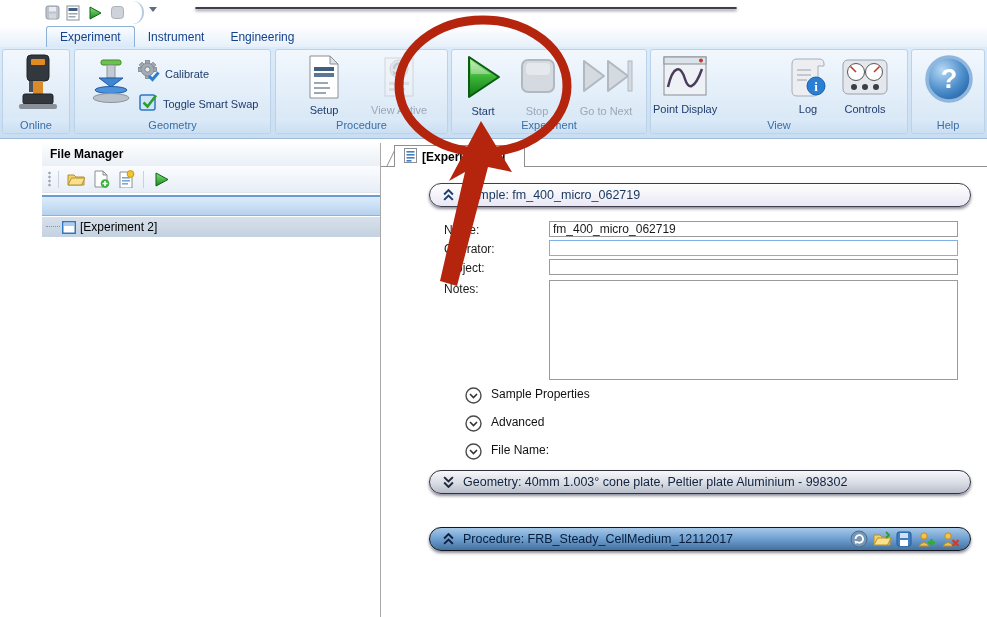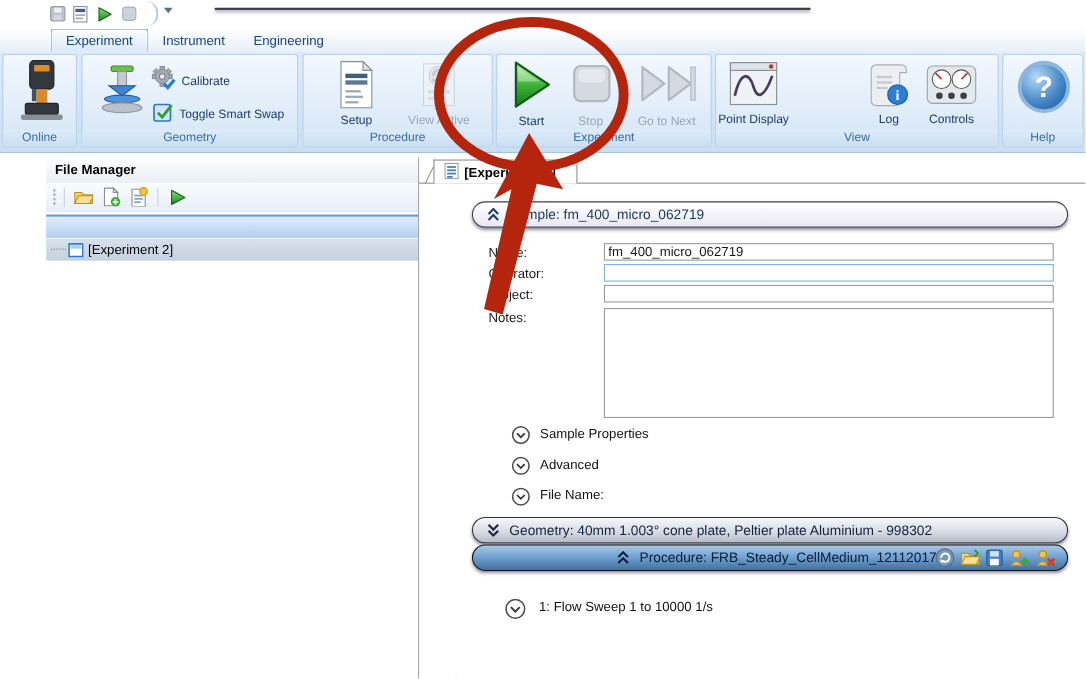--- a/index.html
+++ b/index.html
@@ -51,21 +51,21 @@
   .tabline{position:absolute;left:0;top:23px;right:0;height:1px;background:#8f8f8f;}
   .dtab{position:absolute;left:13px;top:2px;width:131px;height:22px;background:#fff;border:1px solid #8f8f8f;border-bottom:none;
         display:flex;align-items:center;gap:5px;padding-left:9px;box-sizing:border-box;font-weight:bold;font-size:12px;color:#000;z-index:2;}
   .dtab-diag{position:absolute;left:5px;top:3px;width:1px;height:21px;background:#8f8f8f;transform:skewX(-26deg);transform-origin:bottom left;}
   .bar{position:absolute;left:48px;width:542px;height:24px;border-radius:12px;border:1px solid #3f3f4e;
        display:flex;align-items:center;padding-left:13px;box-sizing:border-box;font-size:12.5px;
        box-shadow:0 2px 3px rgba(30,30,55,.5);}
   .bar .chev{display:flex;margin-right:9px;}
   .bar-sample{top:40px;background:linear-gradient(#ffffff,#e9e7f4);color:#16365c;}
   .bar-geometry{top:327px;background:linear-gradient(#f6f7fa 0%,#d8dce4 55%,#b6bcc9 100%);color:#10233f;border-color:#33333f;}
-  .bar-procedure{top:352px;background:linear-gradient(#a7c8e8 0%,#6d9fd0 50%,#44719f 100%);color:#071c3a;border-color:#15151d;justify-content:center;}
+  .bar-procedure{top:384px;background:linear-gradient(#a7c8e8 0%,#6d9fd0 50%,#44719f 100%);color:#071c3a;border-color:#15151d;}
   .proc-icons{position:absolute;right:10px;top:2px;display:flex;gap:5px;align-items:center;}
   .flabel{position:absolute;left:63px;font-size:12px;color:#1a1a1a;}
   .finput{position:absolute;left:168px;width:409px;height:16px;border:1px solid #9b9b9b;box-sizing:border-box;
           font-family:"Liberation Sans",sans-serif;font-size:12px;padding:0 3px;color:#1a1a1a;background:#fff;}
   .finput.focus{border:1px solid #7db2e8;}
   textarea.finput{height:100px;resize:none;}
   .exprow{position:absolute;display:flex;align-items:flex-start;gap:9px;font-size:12px;color:#111;}
   
   .ann{position:absolute;left:0;top:0;width:987px;height:617px;pointer-events:none;z-index:50;}
 </style>
@@ -503,29 +503,20 @@
         <span>
           <svg width="19" height="17">
               <circle cx="7" cy="5" r="3.2" fill="#f2c14e" stroke="#c28f1e"></circle>
               <path d="M2 15 q5 -7 10 0 z" fill="#f2c14e" stroke="#c28f1e"></path>
               <path d="M11.5 9 l6 6 M17.5 9 l-6 6" stroke="#d43c2a" stroke-width="2.4"></path>
             </svg>
         </span>
       </div>
     </div>
 
-    <div class="exprow" style="left:78px;top:401px;gap:12px;">
-      <span>
-        <svg width="19" height="19">
-            <circle cx="9.5" cy="9.5" r="8.5" fill="#fff" stroke="#4a4a4a" stroke-width="1.4"></circle>
-            <path d="M5.5 8 L9.5 12 L13.5 8" fill="none" stroke="#333" stroke-width="1.7"></path>
-          </svg>
-      </span>
-      <span>1: Flow Sweep 1 to 10000 1/s</span>
-    </div>
   </div>
 
   <svg class="ann" viewBox="0 0 987 617">
     <ellipse cx="483" cy="86" rx="84" ry="66" fill="none" stroke="#b5250e" stroke-width="9"></ellipse>
     <polygon points="481,121 512,172 488,167 457,286 440,281 465,172 449,181" fill="#b5250e"></polygon>
   </svg>
 
 </div>
 
 </body></html>

